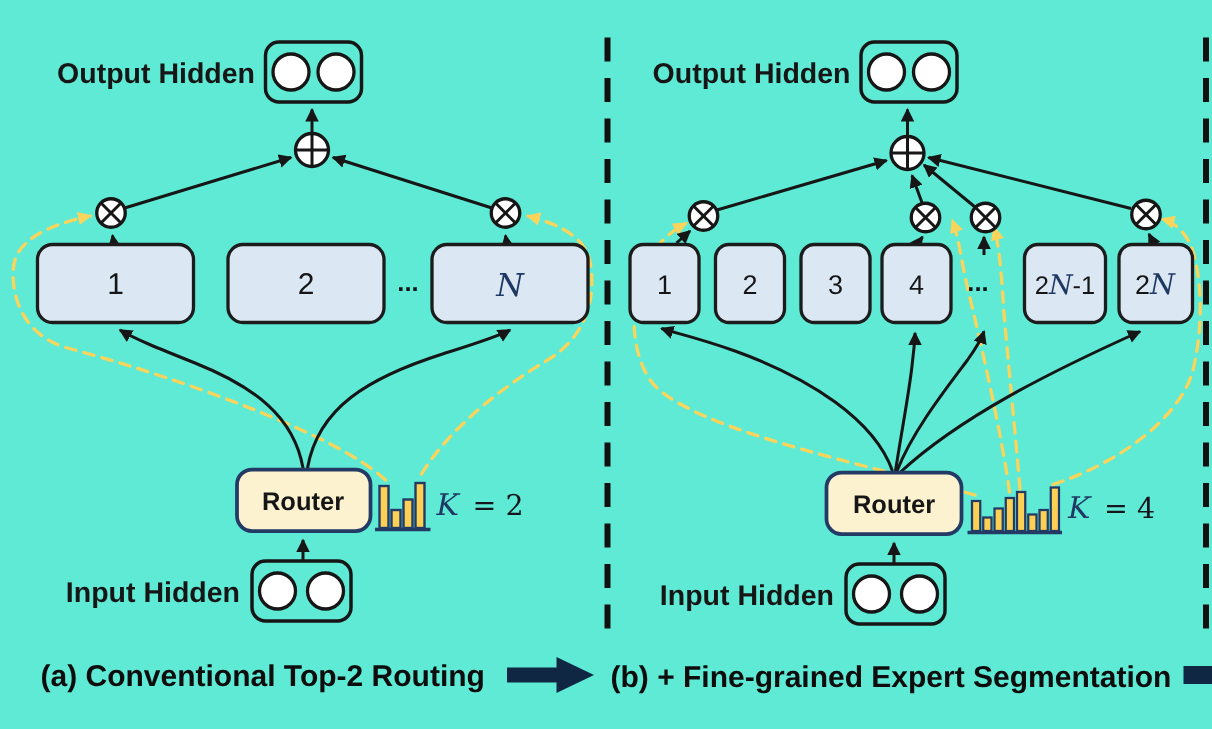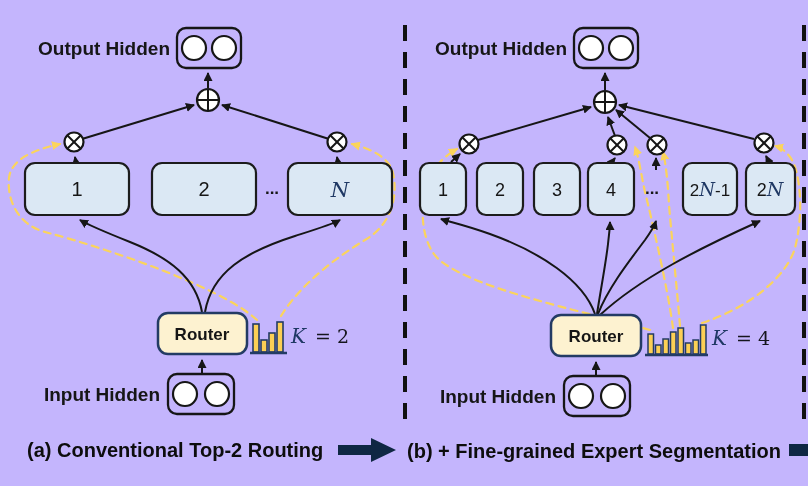--- a/index.html
+++ b/index.html
@@ -1,16 +1,16 @@
 <!DOCTYPE html>
 <html><head>
 <meta charset="utf-8">
 <style>
   html,body{margin:0;padding:0;background:#ffffff;}
-  .stage{position:relative;width:808px;height:486px;background:#c4b5fd;overflow:hidden;
+  .stage{position:relative;width:808px;height:486px;background:#5eead4;overflow:hidden;
          font-family:"Liberation Sans",sans-serif;}
   svg{display:block;}
   text{fill:#161616;}
   .lbl{font-family:"Liberation Sans",sans-serif;font-size:19px;font-weight:600;}
   .expnum{font-family:"Liberation Sans",sans-serif;font-size:20px;font-weight:400;}
   .expnum-sm{font-family:"Liberation Sans",sans-serif;font-size:18px;font-weight:400;}
   .mathit{font-family:"DejaVu Serif","Liberation Serif",serif;font-style:italic;fill:#1f3864;}
   .mathup{font-family:"DejaVu Serif","Liberation Serif",serif;font-style:normal;fill:#15151d;}
   .dots{font-family:"Liberation Sans",sans-serif;font-size:17px;font-weight:700;}
   .routerlbl{font-family:"Liberation Sans",sans-serif;font-size:17px;font-weight:600;}

